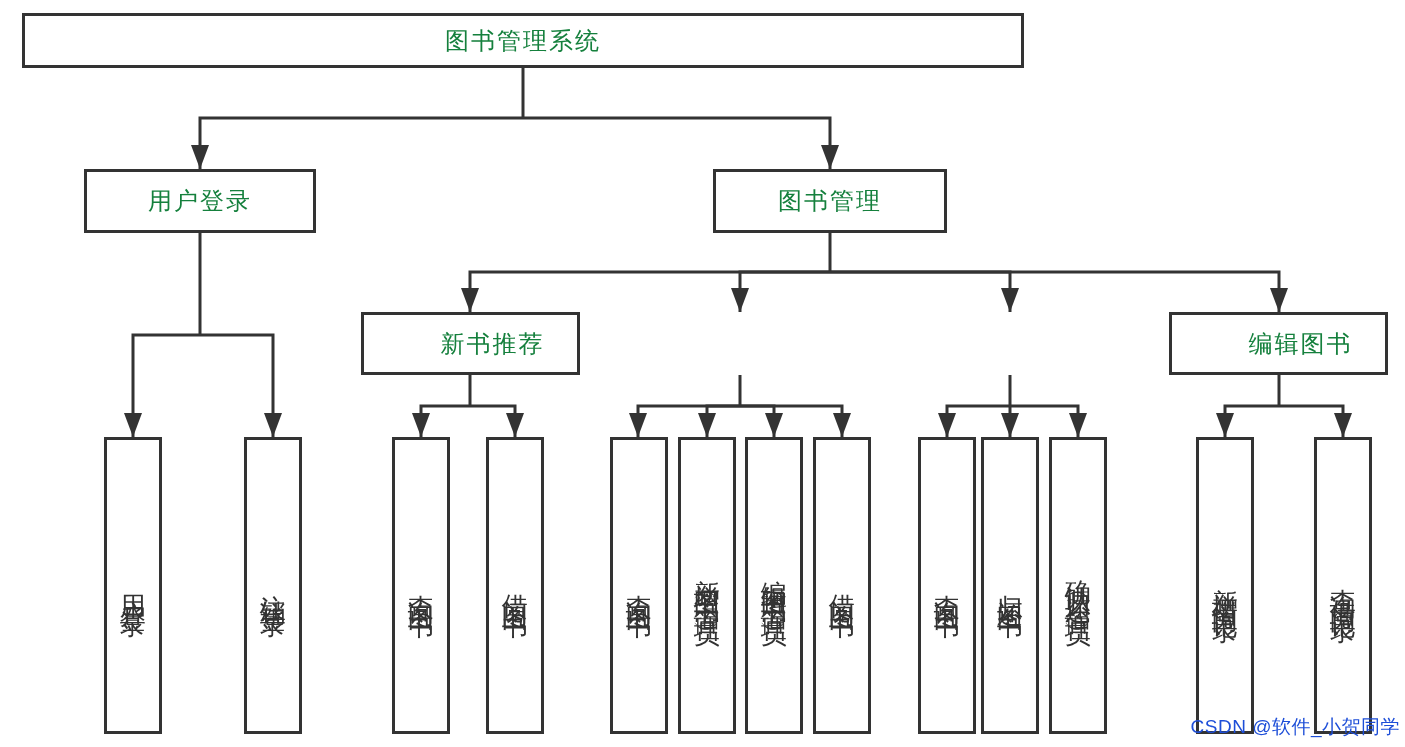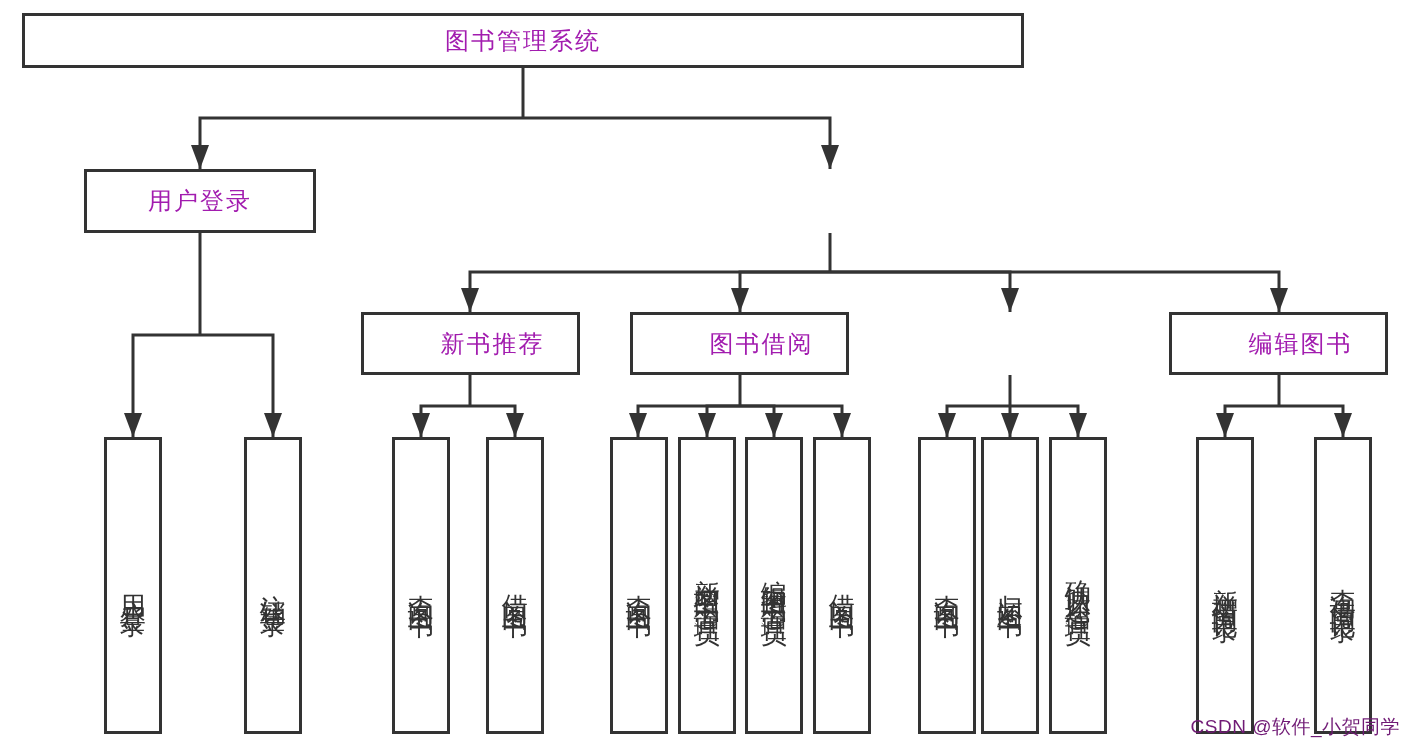--- a/index.html
+++ b/index.html
@@ -29,21 +29,21 @@
     background: #ffffff;
     display: flex;
     align-items: center;
     justify-content: center;
     color: #333333;
   }
   .hlabel {
     font-size: 24px;
     letter-spacing: 2px;
     white-space: nowrap;
-    color: #a21caf;
+    color: #15803d;
   }
   .vlabel {
     writing-mode: vertical-lr;
     text-orientation: mixed;
     font-size: 26px;
     letter-spacing: 6px;
     line-height: 1.1;
     white-space: nowrap;
     color: #333333;
   }
@@ -62,21 +62,21 @@
   .n-c1 { left: 610px; }  .n-c2 { left: 678px; }
   .n-c3 { left: 745px; }  .n-c4 { left: 813px; }
   .n-d1 { left: 918px; }  .n-d2 { left: 981px; }  .n-d3 { left: 1049px; }
   .n-e1 { left: 1196px; } .n-e2 { left: 1314px; }
   .watermark {
     position: absolute;
     left: 1184px;
     top: 714px;
     width: 216px;
     font-size: 19px;
-    color: #701a75;
+    color: #1d4ed8;
     letter-spacing: 0.5px;
     white-space: nowrap;
     text-align: right;
   }
 </style>
 </head>
 <body>
 
 <div class="canvas">
 
@@ -122,26 +122,26 @@
     </g>
   </svg>
 
   <div class="node n-root">
     <span class="hlabel">图书管理系统</span>
   </div>
 
   <div class="node n-l2a">
     <span class="hlabel">用户登录</span>
   </div>
+  <div class="node n-l2b">
+    <span class="hlabel">图书管理</span>
+  </div>
 
   <div class="node n-l3 n-l3-1">
     <span class="hlabel">新书推荐</span>
-  </div>
-  <div class="node n-l3 n-l3-2">
-    <span class="hlabel">图书借阅</span>
   </div>
   <div class="node n-l3 n-l3-4">
     <span class="hlabel">编辑图书</span>
   </div>
 
   <div class="node n-l4 n-a1">
     <span class="vlabel">用户登录</span>
   </div>
   <div class="node n-l4 n-a2">
     <span class="vlabel">注销登录</span>

